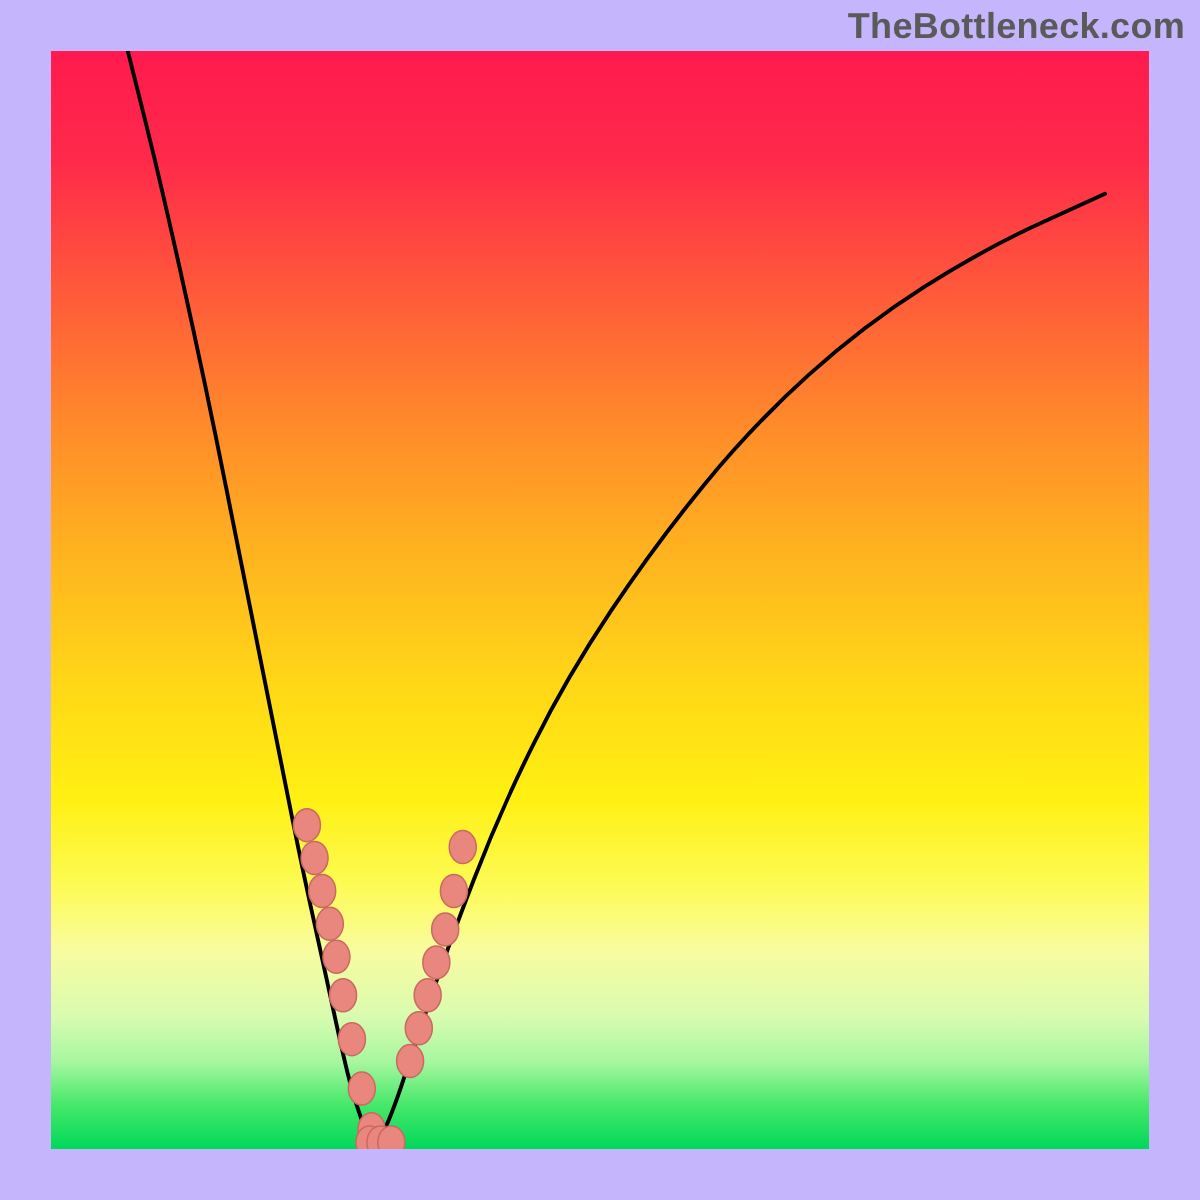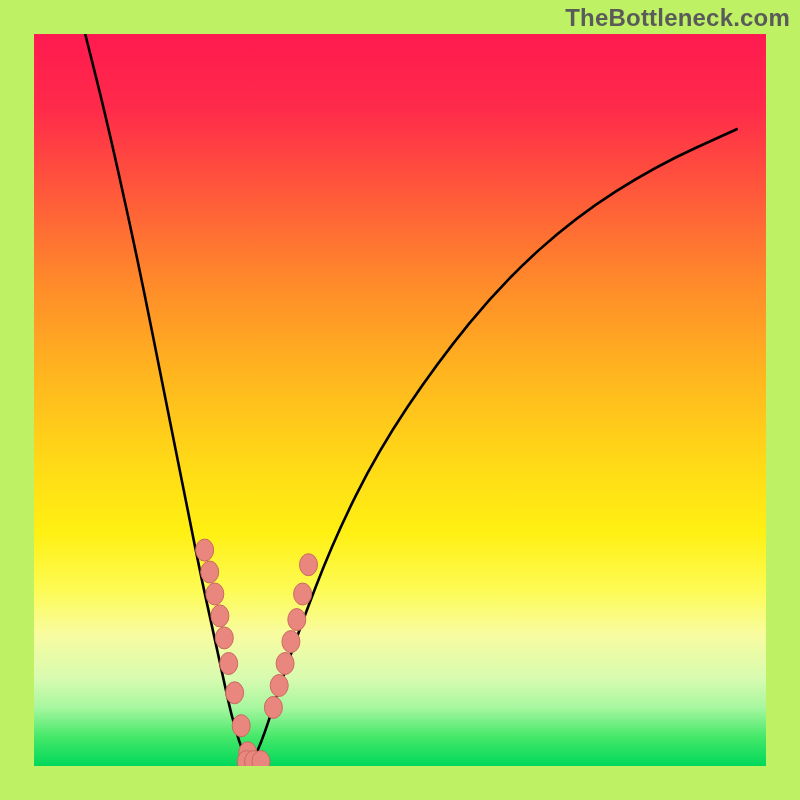--- a/index.html
+++ b/index.html
@@ -9,21 +9,21 @@
     height: 800px;
     background: #000;
     overflow: hidden;
   }
   .frame {
     position: absolute;
     top: 0;
     left: 0;
     width: 800px;
     height: 800px;
-    background: #bef264;
+    background: #c4b5fd;
   }
   .plot-area {
     position: absolute;
     top: 34px;
     left: 34px;
     width: 732px;
     height: 732px;
     background: linear-gradient(to bottom,
       #ff1a4f 0%,
       #ff2a4a 10%,

